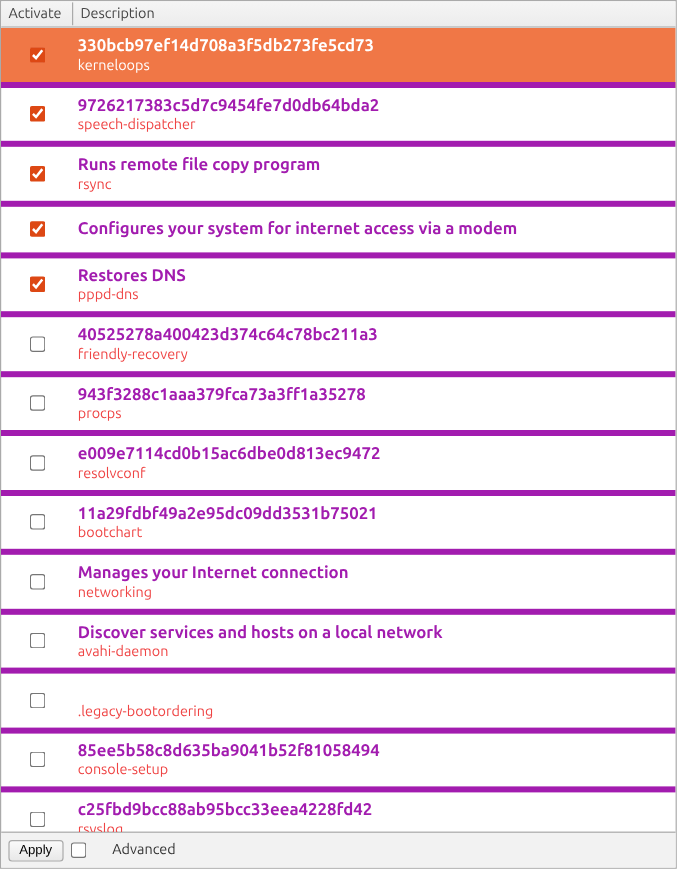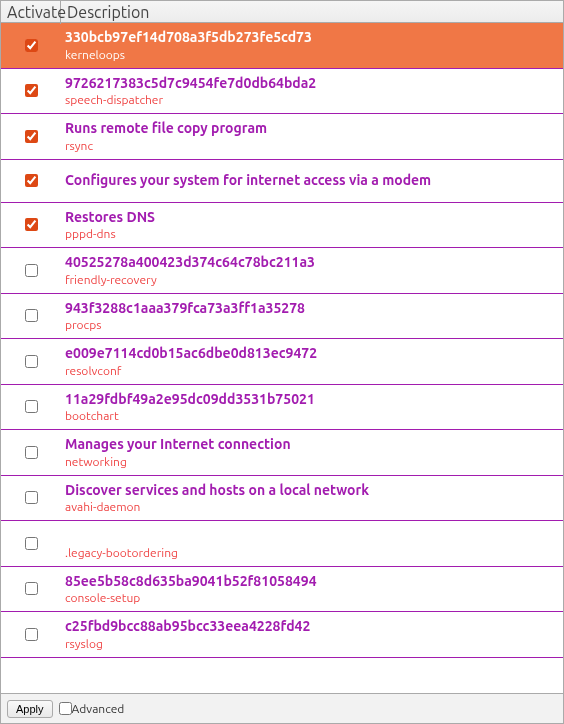--- a/index.html
+++ b/index.html
@@ -12,21 +12,21 @@
   height: 724px;
   overflow: hidden;
   border: 1px solid #aaa;
 }
 .header-row {
   display: flex;
   border-bottom: 1px solid #aaa;
   background: linear-gradient(#f5f5f5, #ececec);
   height: 22px;
   align-items: center;
-  font-size: 16px;
+  font-size: 12px;
   color: #444;
 }
 .col-activate {
   width: 60px;
   display: flex;
   align-items: center;
   justify-content: center;
   flex-shrink: 0;
 }
 .header-activate {
@@ -39,21 +39,21 @@
   padding: 19px 6px;
   flex: 1;
 }
 .list {
   height: 670px;
   overflow-y: auto;
 }
 .row {
   display: flex;
   align-items: center;
-  border-bottom: 1px solid #a21caf;
+  border-bottom: 5px solid #a21caf;
   min-height: 43px;
   padding: 4px 0;
 }
 .row.selected {
   background: #f07746;
 }
 .row.selected .title, .row.selected .subtitle { color: #fff; }
 .desc-cell {
   flex: 1;
   padding: 2px 6px 2px 4px;
@@ -86,21 +86,21 @@
   background: #f2f2f2;
 }
 .apply-btn {
   font-size: 11px;
   padding: 2px 8px;
   border: 1px solid #aaa;
   border-radius: 3px;
   background: linear-gradient(#fafafa,#e8e8e8);
   cursor: pointer;
 }
-.adv-label { font-size: 12px; color: #333; display:flex; align-items:center; gap:0;justify-content:space-between;}
+.adv-label { font-size: 12px; color: #333; display:flex; align-items:center; gap:22px;justify-content:space-between;}
 </style>
 </head>
 <body>
 
 <div class="header-row">
   <div class="header-activate">Activate</div>
   <div class="header-desc">Description</div>
 </div>
 
 <div class="list" id="list">

